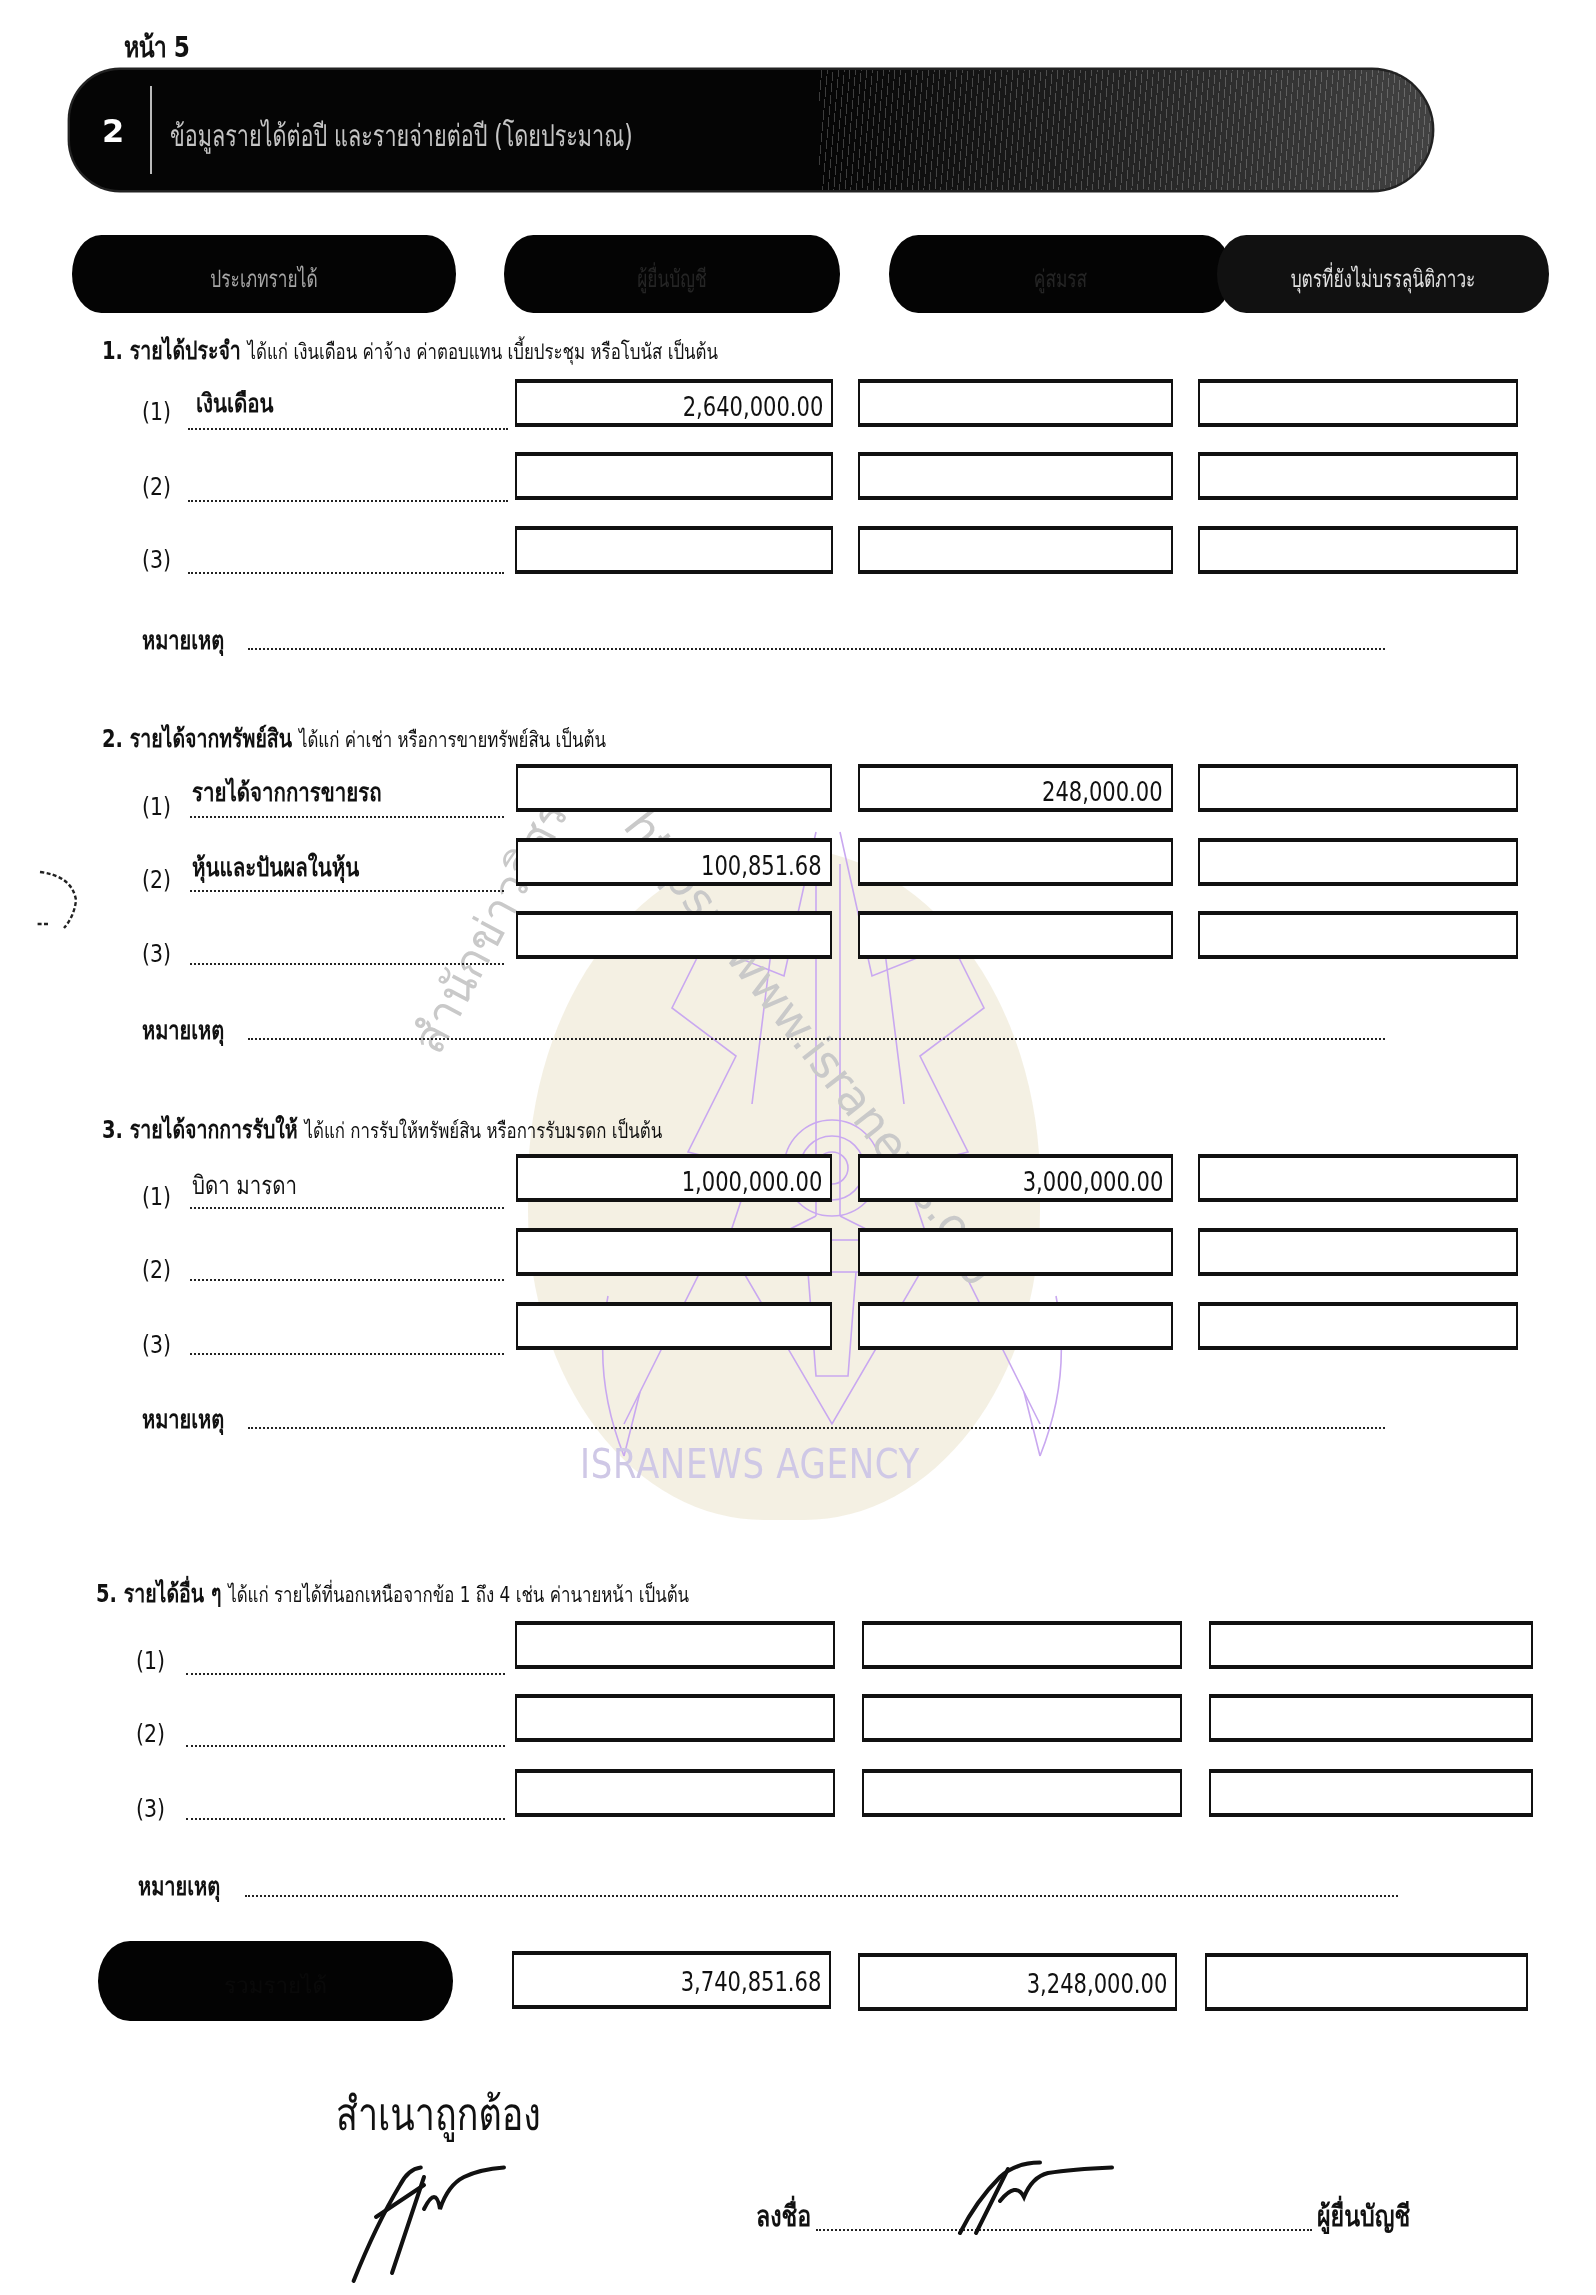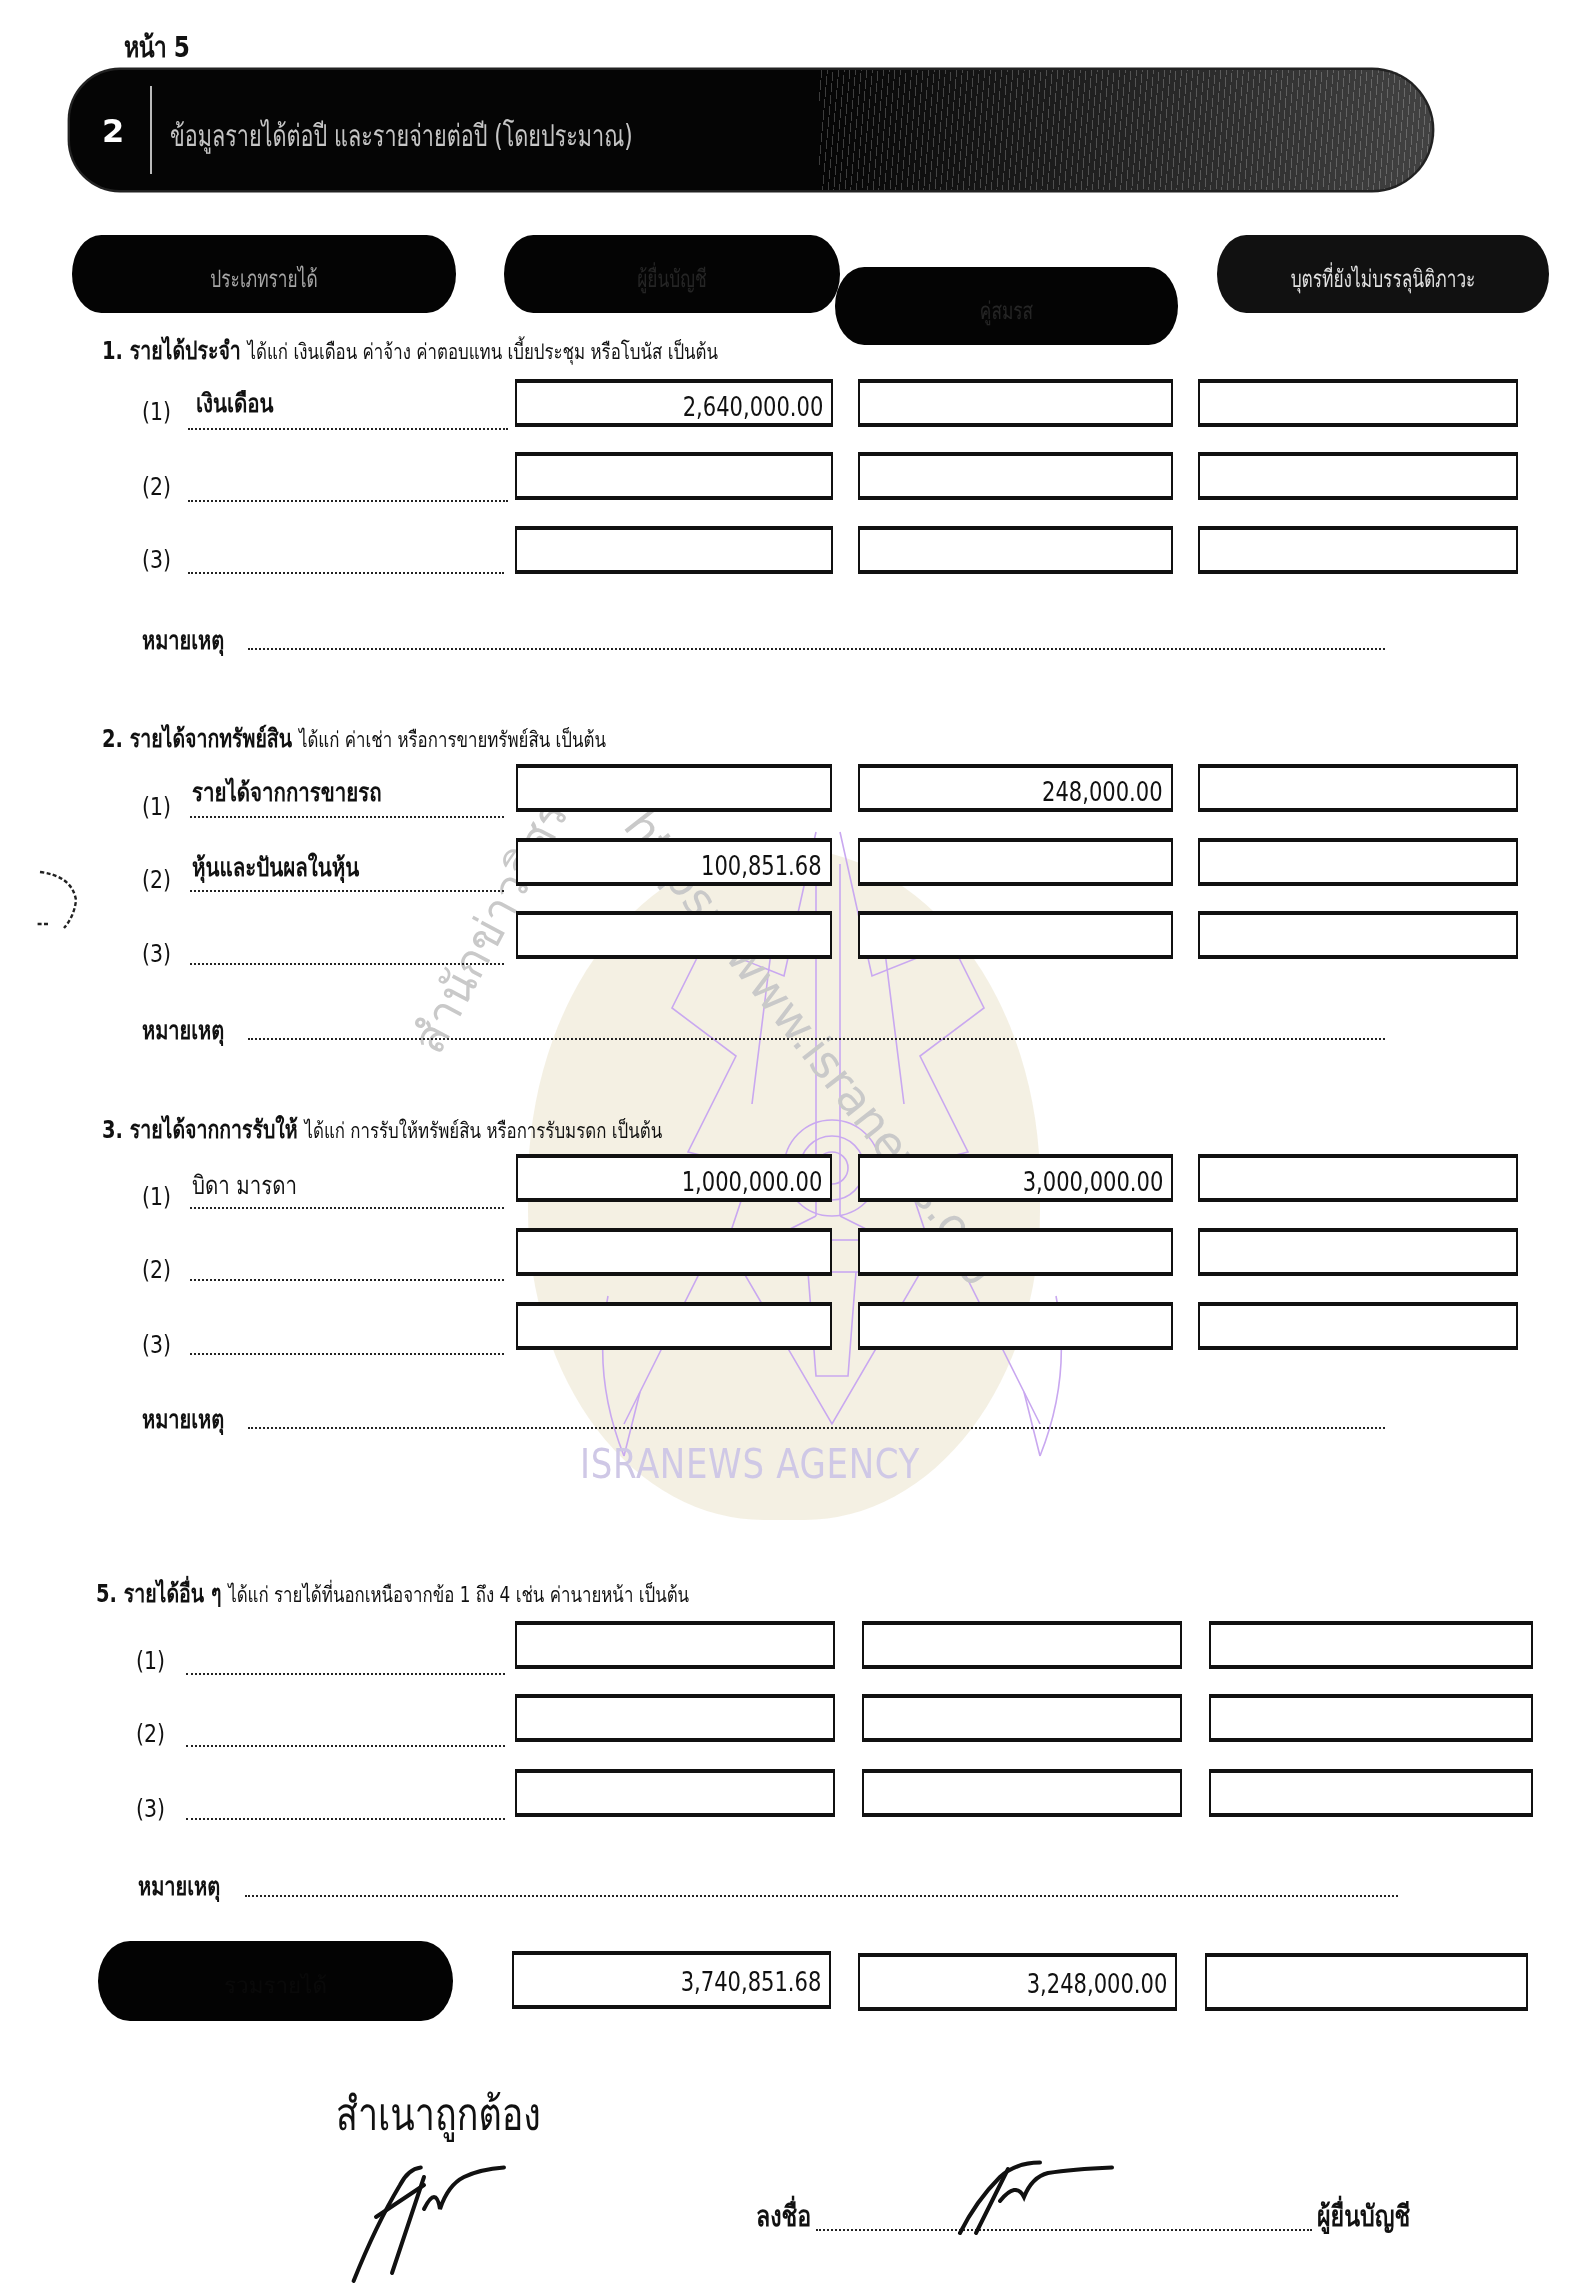--- a/index.html
+++ b/index.html
@@ -69,21 +69,21 @@
   <div class="abs banner-sep"></div>
   <div class="abs banner-title">ข้อมูลรายได้ต่อปี และรายจ่ายต่อปี (โดยประมาณ)</div>
 </div>
 
 <div class="abs pill" style="left:72px; width:384px;">
   <span>ประเภทรายได้</span>
 </div>
 <div class="abs pill" style="left:504px; width:336px;">
   <span style="opacity:0.15">ผู้ยื่นบัญชี</span>
 </div>
-<div class="abs pill" style="left:835px; width:343px;margin-top:32px;">
+<div class="abs pill" style="left:889px; width:343px;">
   <span style="opacity:0.15">คู่สมรส</span>
 </div>
 <div class="abs pill" style="left:1217px; width:332px; background:#111;">
   <span style="opacity:0.95;color:#eee">บุตรที่ยังไม่บรรลุนิติภาวะ</span>
 </div>
 
 <div class="abs sec-head" style="left:102px; top:330px;">
   <span>1. รายได้ประจำ</span>
   <span class="desc">ได้แก่ เงินเดือน ค่าจ้าง ค่าตอบแทน เบี้ยประชุม หรือโบนัส เป็นต้น</span>
 </div>

